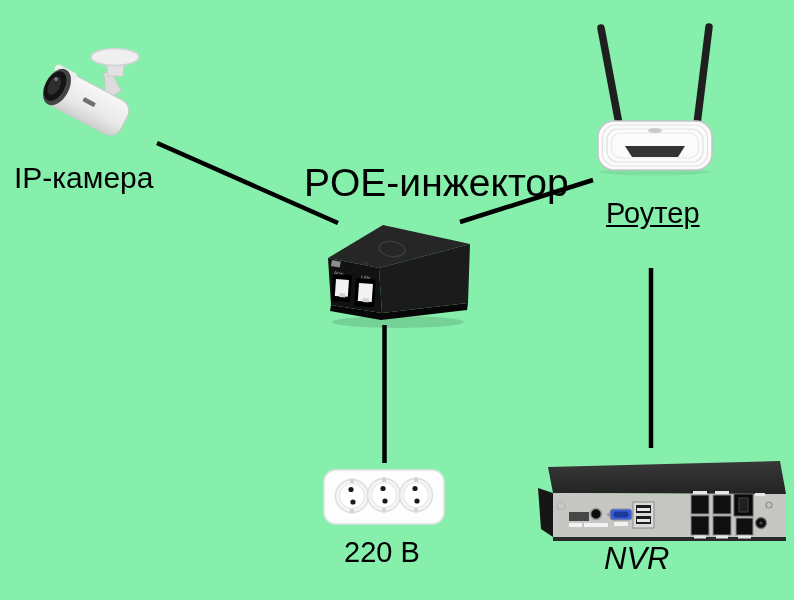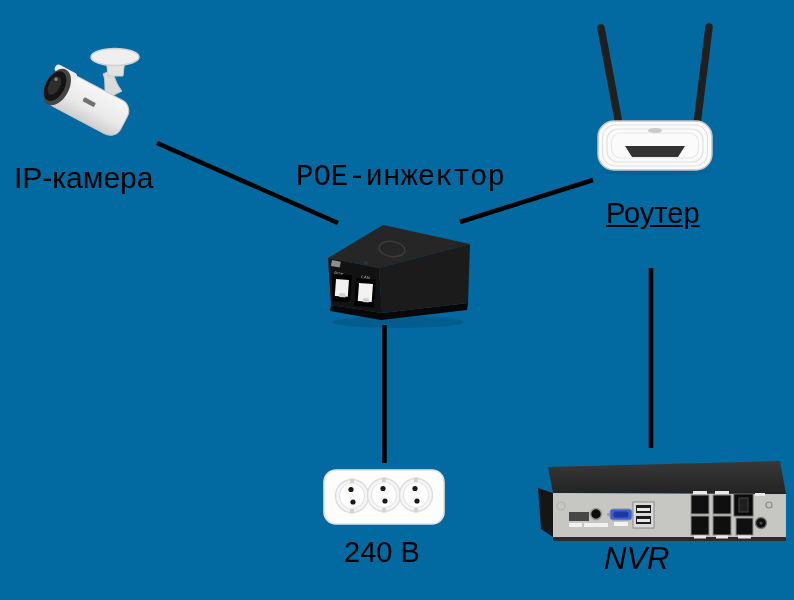--- a/index.html
+++ b/index.html
@@ -1,29 +1,29 @@
 <!DOCTYPE html>
 <html><head>
 <meta charset="utf-8">
 <style>
   html,body{margin:0;padding:0;background:#fff;}
   .stage{
-    position:relative;width:794px;height:600px;background:#0369a1;overflow:hidden;
+    position:relative;width:794px;height:600px;background:#86efac;overflow:hidden;
     font-family:"Liberation Sans",sans-serif;color:#000;
   }
   .stage svg{display:block;}
   .wires{position:absolute;left:0;top:0;}
   .wires line{stroke:#000;stroke-width:4.5;}
   .device{position:absolute;}
   .node-label{
     position:absolute;white-space:nowrap;color:#000;
     font-family:"Liberation Sans",sans-serif;line-height:1.05;
   }
   #lbl-camera  {left:14px; top:162px; font-size:30px;}
-  #lbl-injector{left:296px;top:163px; font-size:29px;font-family:Liberation Mono, monospace;}
+  #lbl-injector{left:304px;top:163px; font-size:39px;}
   #lbl-router  {left:606px;top:198px; font-size:29px;text-decoration:underline;}
   #lbl-power   {left:344px;top:537px; font-size:29px;}
   #lbl-nvr     {left:604px;top:543px; font-size:31px;font-style:italic;}
   .port-text{font-family:"Liberation Sans",sans-serif;font-size:4.5px;fill:#b8b8b8;}
 </style>
 </head>
 <body>
 
 <div class="stage">
 
@@ -189,16 +189,16 @@
 
       <circle cx="231" cy="68" r="5.5" fill="#0d0d0d" stroke="#777" stroke-width="1.3"></circle>
       <circle cx="231" cy="68" r="1.6" fill="#4a4a4a"></circle>
       <circle cx="239" cy="50" r="3" fill="none" stroke="#8a8a8a" stroke-width="1.2"></circle>
     </svg>
   </div>
 
   <div class="node-label" id="lbl-camera">IP-камера</div>
   <div class="node-label" id="lbl-injector">POE-инжектор</div>
   <div class="node-label" id="lbl-router">Роутер</div>
-  <div class="node-label" id="lbl-power">240 В</div>
+  <div class="node-label" id="lbl-power">220 В</div>
   <div class="node-label" id="lbl-nvr">NVR</div>
 
 </div>
 
 </body></html>

